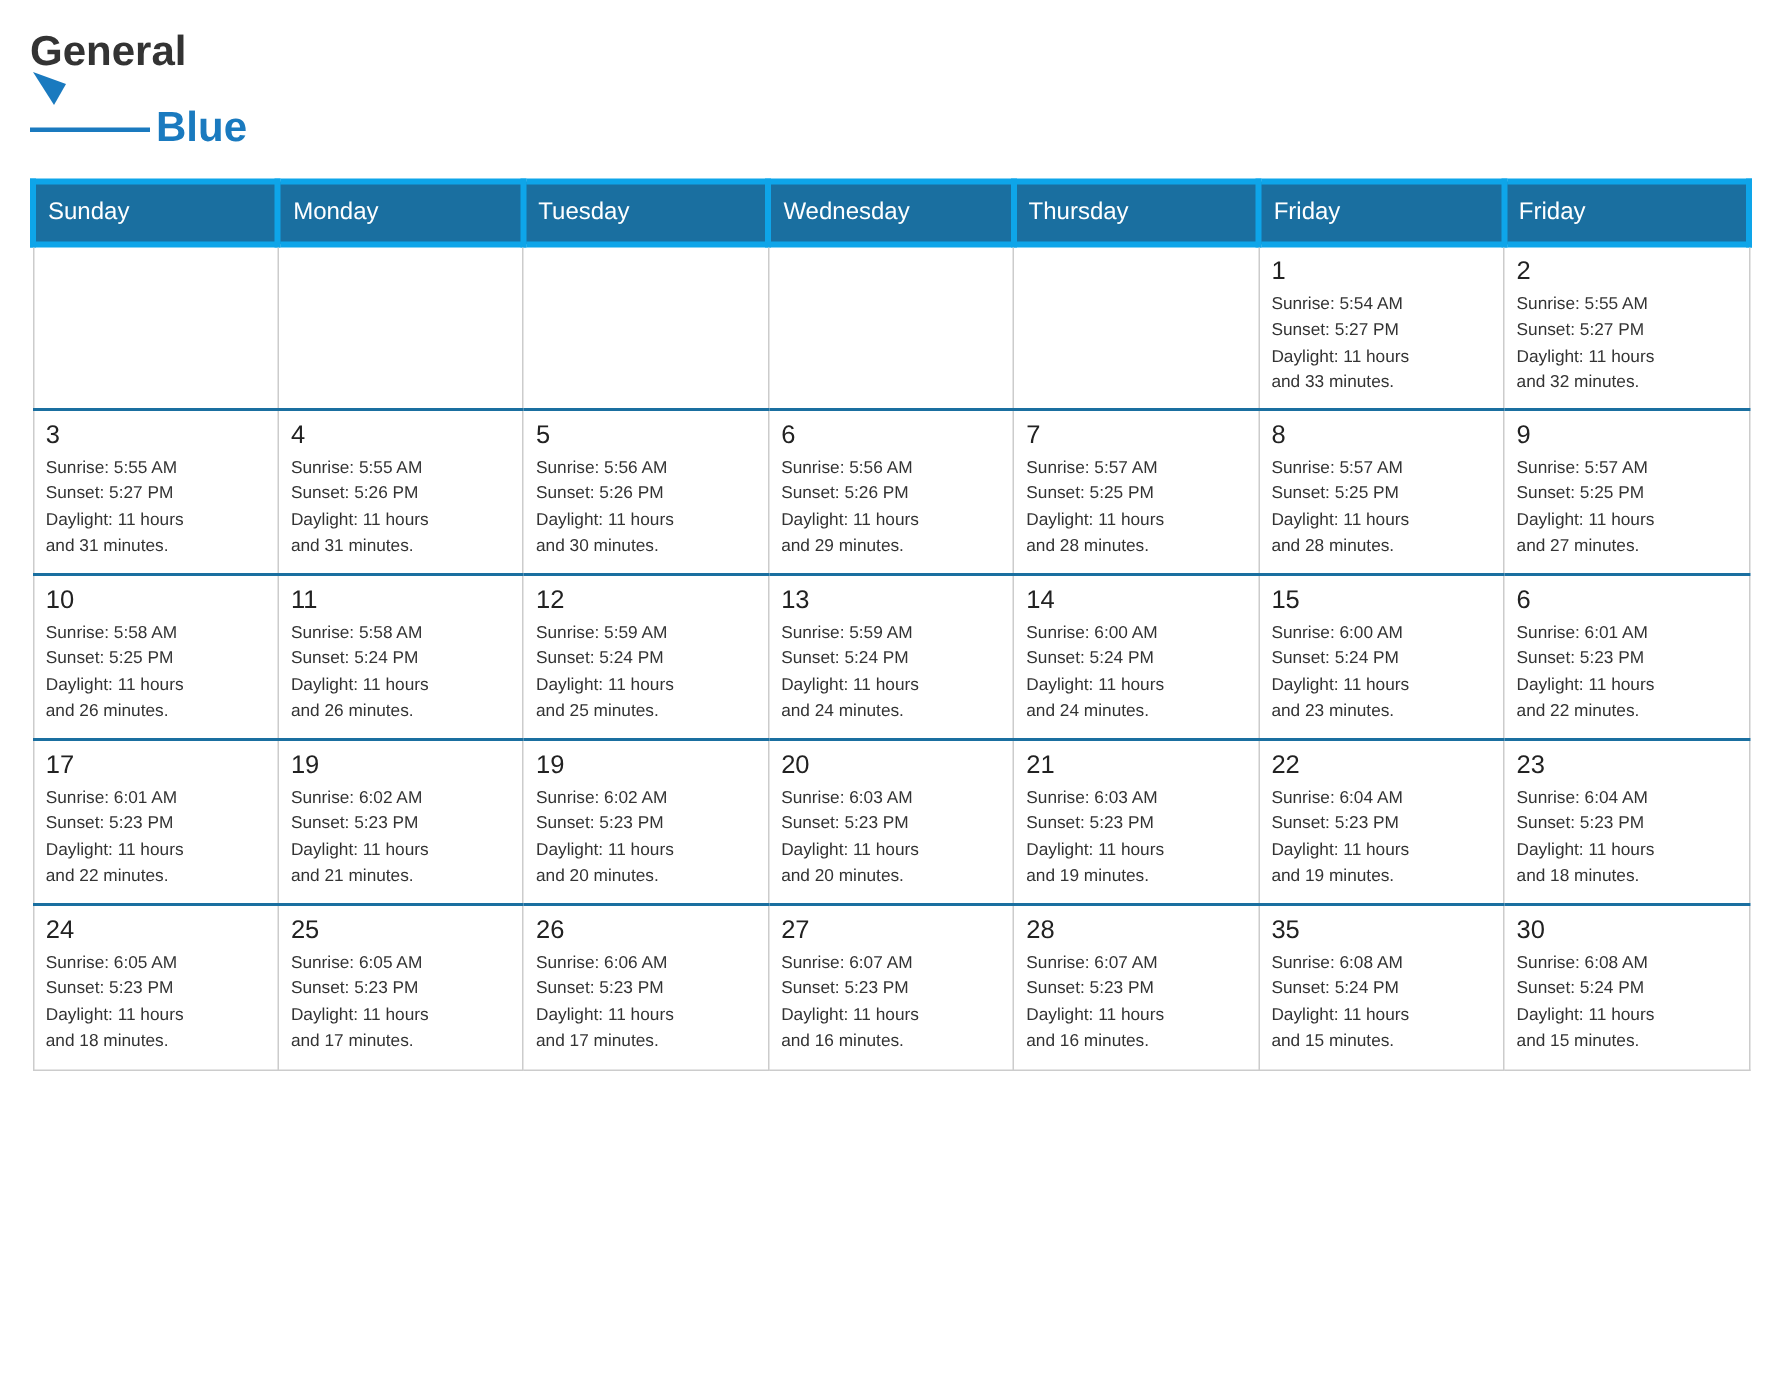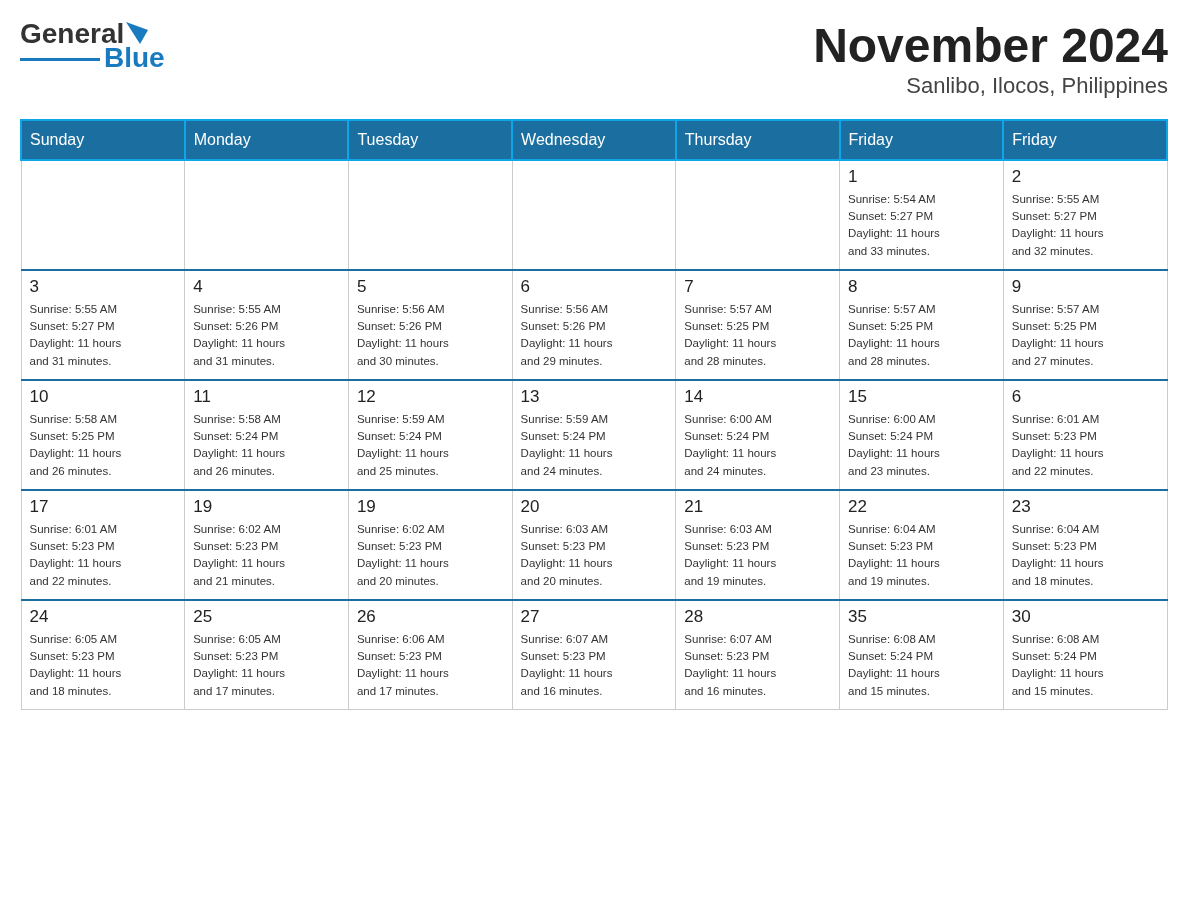--- a/index.html
+++ b/index.html
@@ -57,21 +57,21 @@
       width: 100%;
       border-collapse: collapse;
     }
     .calendar th {
       background: #1a6fa0;
       color: #fff;
       padding: 10px 8px;
       text-align: left;
       font-size: 16px;
       font-weight: normal;
-      border: 2px solid #0ea5e9;
+      border: 4px solid #0ea5e9;
     }
     .calendar td {
       vertical-align: top;
       border: 1px solid #ccc;
       padding: 6px 8px;
       width: calc(100% / 7);
       min-height: 110px;
       height: 110px;
     }
     .day-number {
@@ -90,36 +90,32 @@
     }
     .row-divider td {
       border-top: 2px solid #1a6fa0;
     }
   </style>
 </head>
 <body>
 
 <div class="header">
   <div class="logo">
-    <div style="display:flex; align-items:flex-end;">
+    <div style="display:flex; align-items:flex-start;flex-direction:column;">
       <span class="logo-general">General</span>
       <span style="display:inline-block; margin-left:2px;">
         <svg width="22" height="22" viewBox="0 0 22 22">
           <polygon points="0,0 22,8 14,22" fill="#1a7abf"></polygon>
         </svg>
       </span>
     </div>
     <div style="display:flex; align-items:center; margin-top:-4px;text-align:center;">
       <div class="logo-line"></div>
       <span class="logo-blue" style="margin-left:4px;">Blue</span>
     </div>
-  </div>
-  <div class="title-area">
-    <div class="month-title">November 2024</div>
-    <div class="location-title">Sanlibo, Ilocos, Philippines</div>
   </div>
 </div>
 
 <table class="calendar">
   <thead>
     <tr>
     <th>Sunday</th>
         <th>Monday</th>
         <th>Tuesday</th>
         <th>Wednesday</th>

